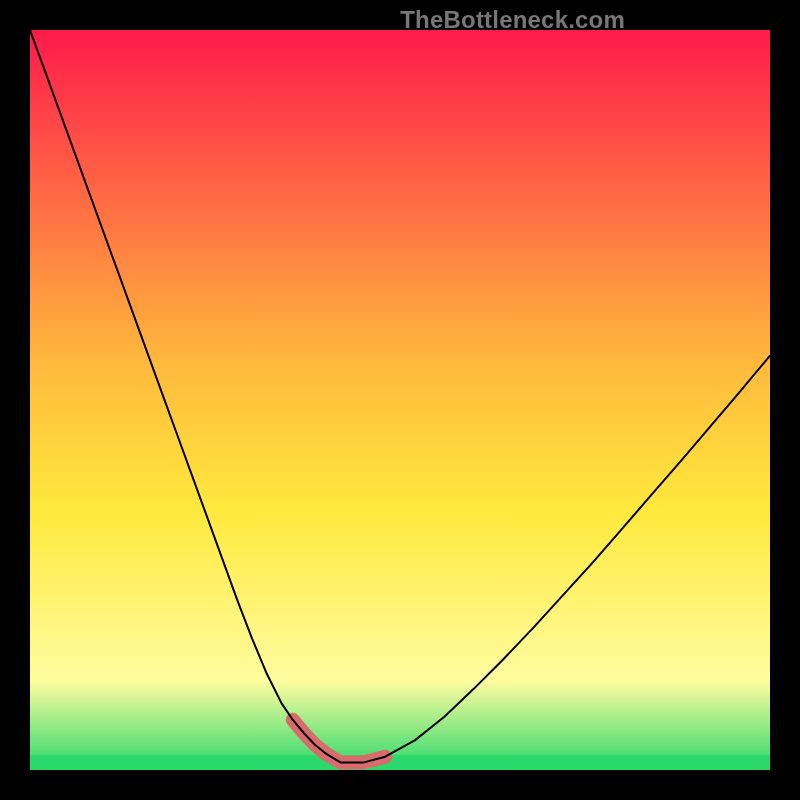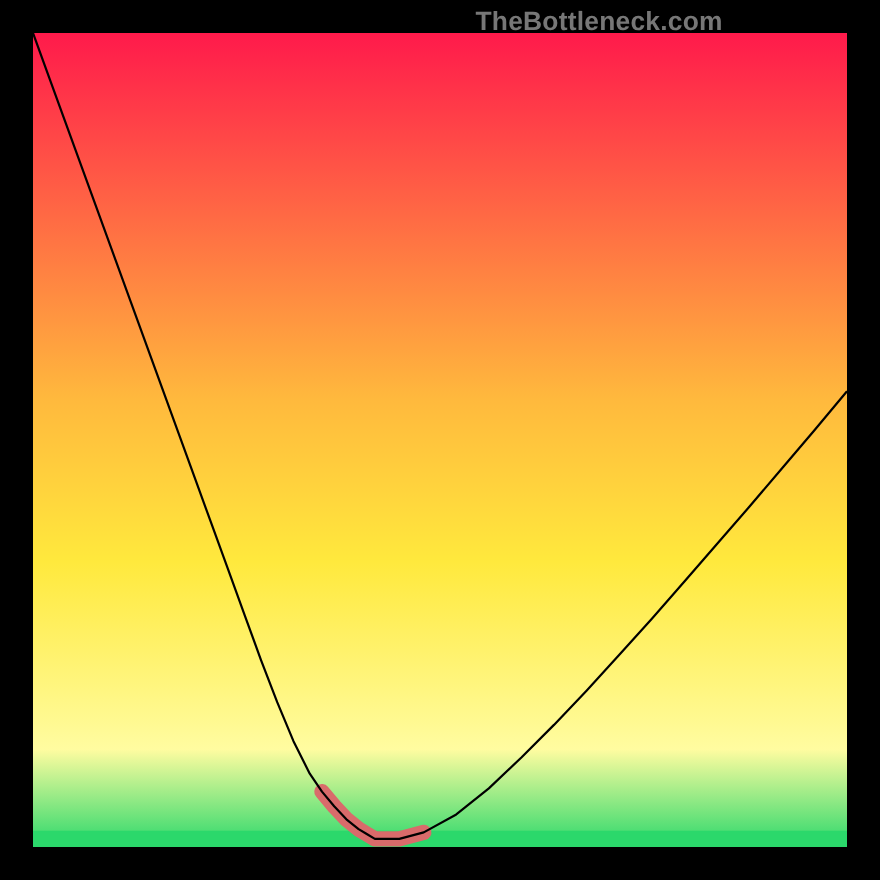--- a/index.html
+++ b/index.html
@@ -9,21 +9,20 @@
     height: 800px;
     background: #000;
     overflow: hidden;
   }
   .frame {
     position: absolute;
     left: 0; top: 0;
     width: 639px;
     height: 800px;
     background: #000;
-    padding-left: 32px;
   }
   .watermark {
     position: absolute;
     top: 6px;
     right: 14px;
     color: #777;
     font-family: Arial, Helvetica, sans-serif;
     font-size: 24px;
     font-weight: 600;
     letter-spacing: 0.2px;

